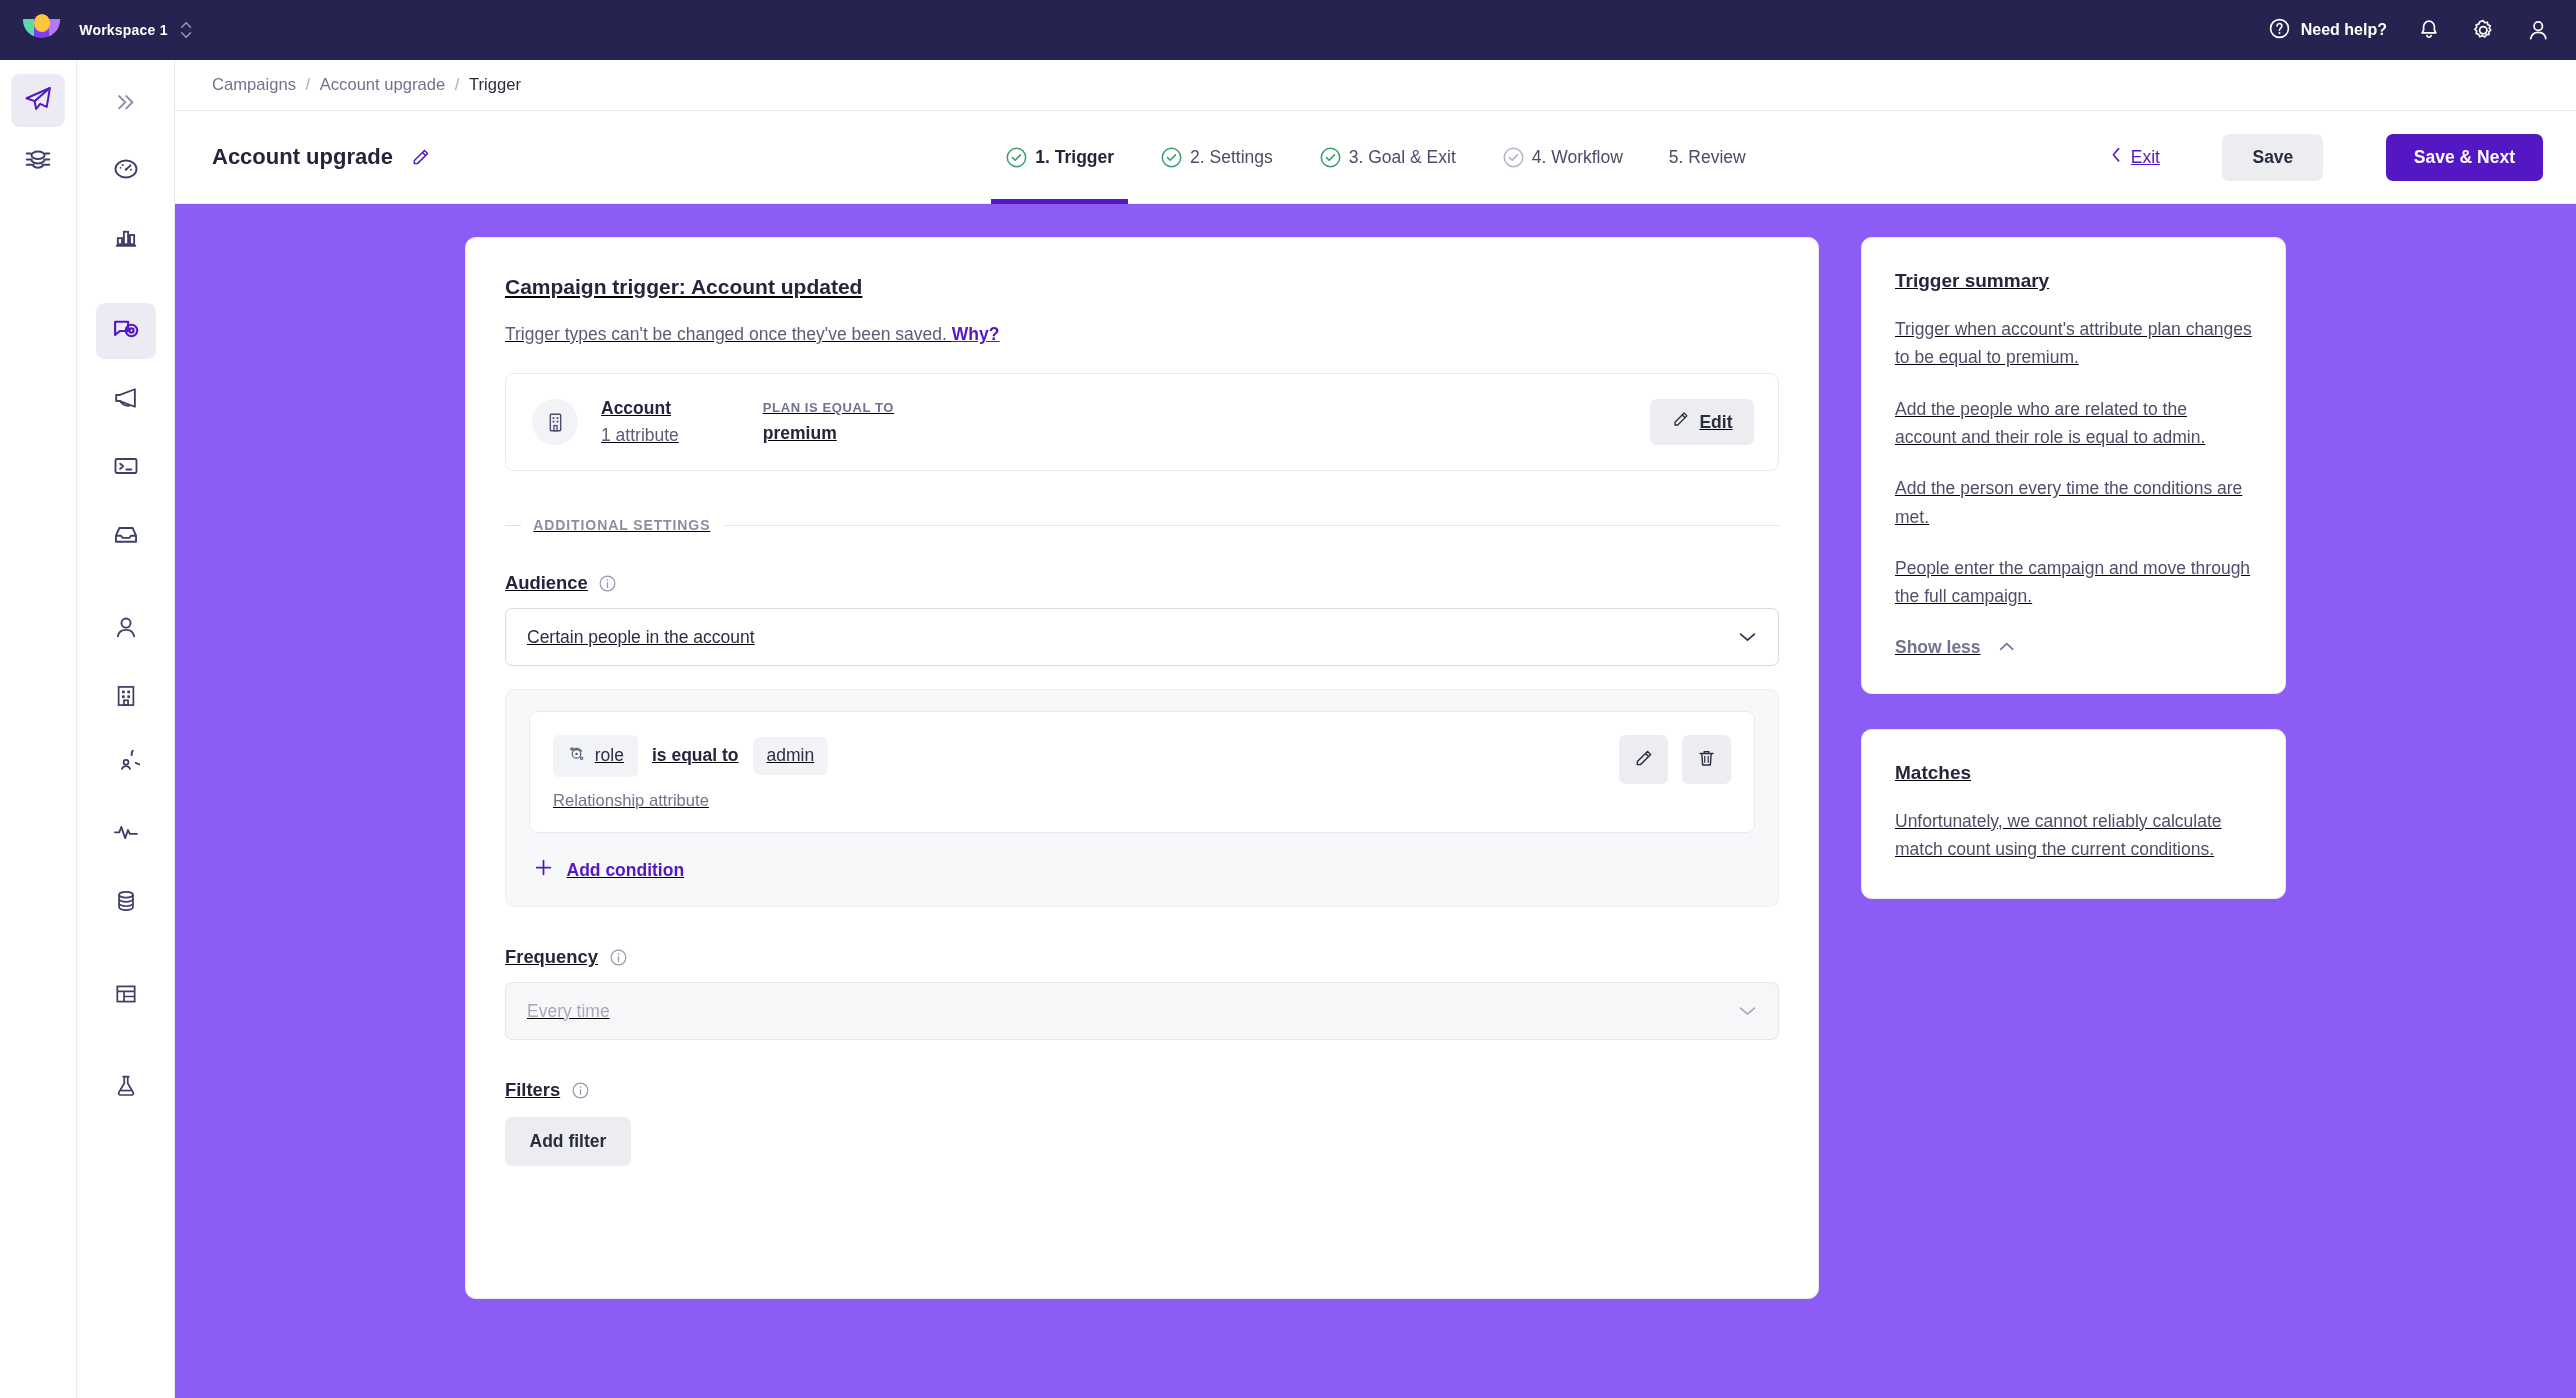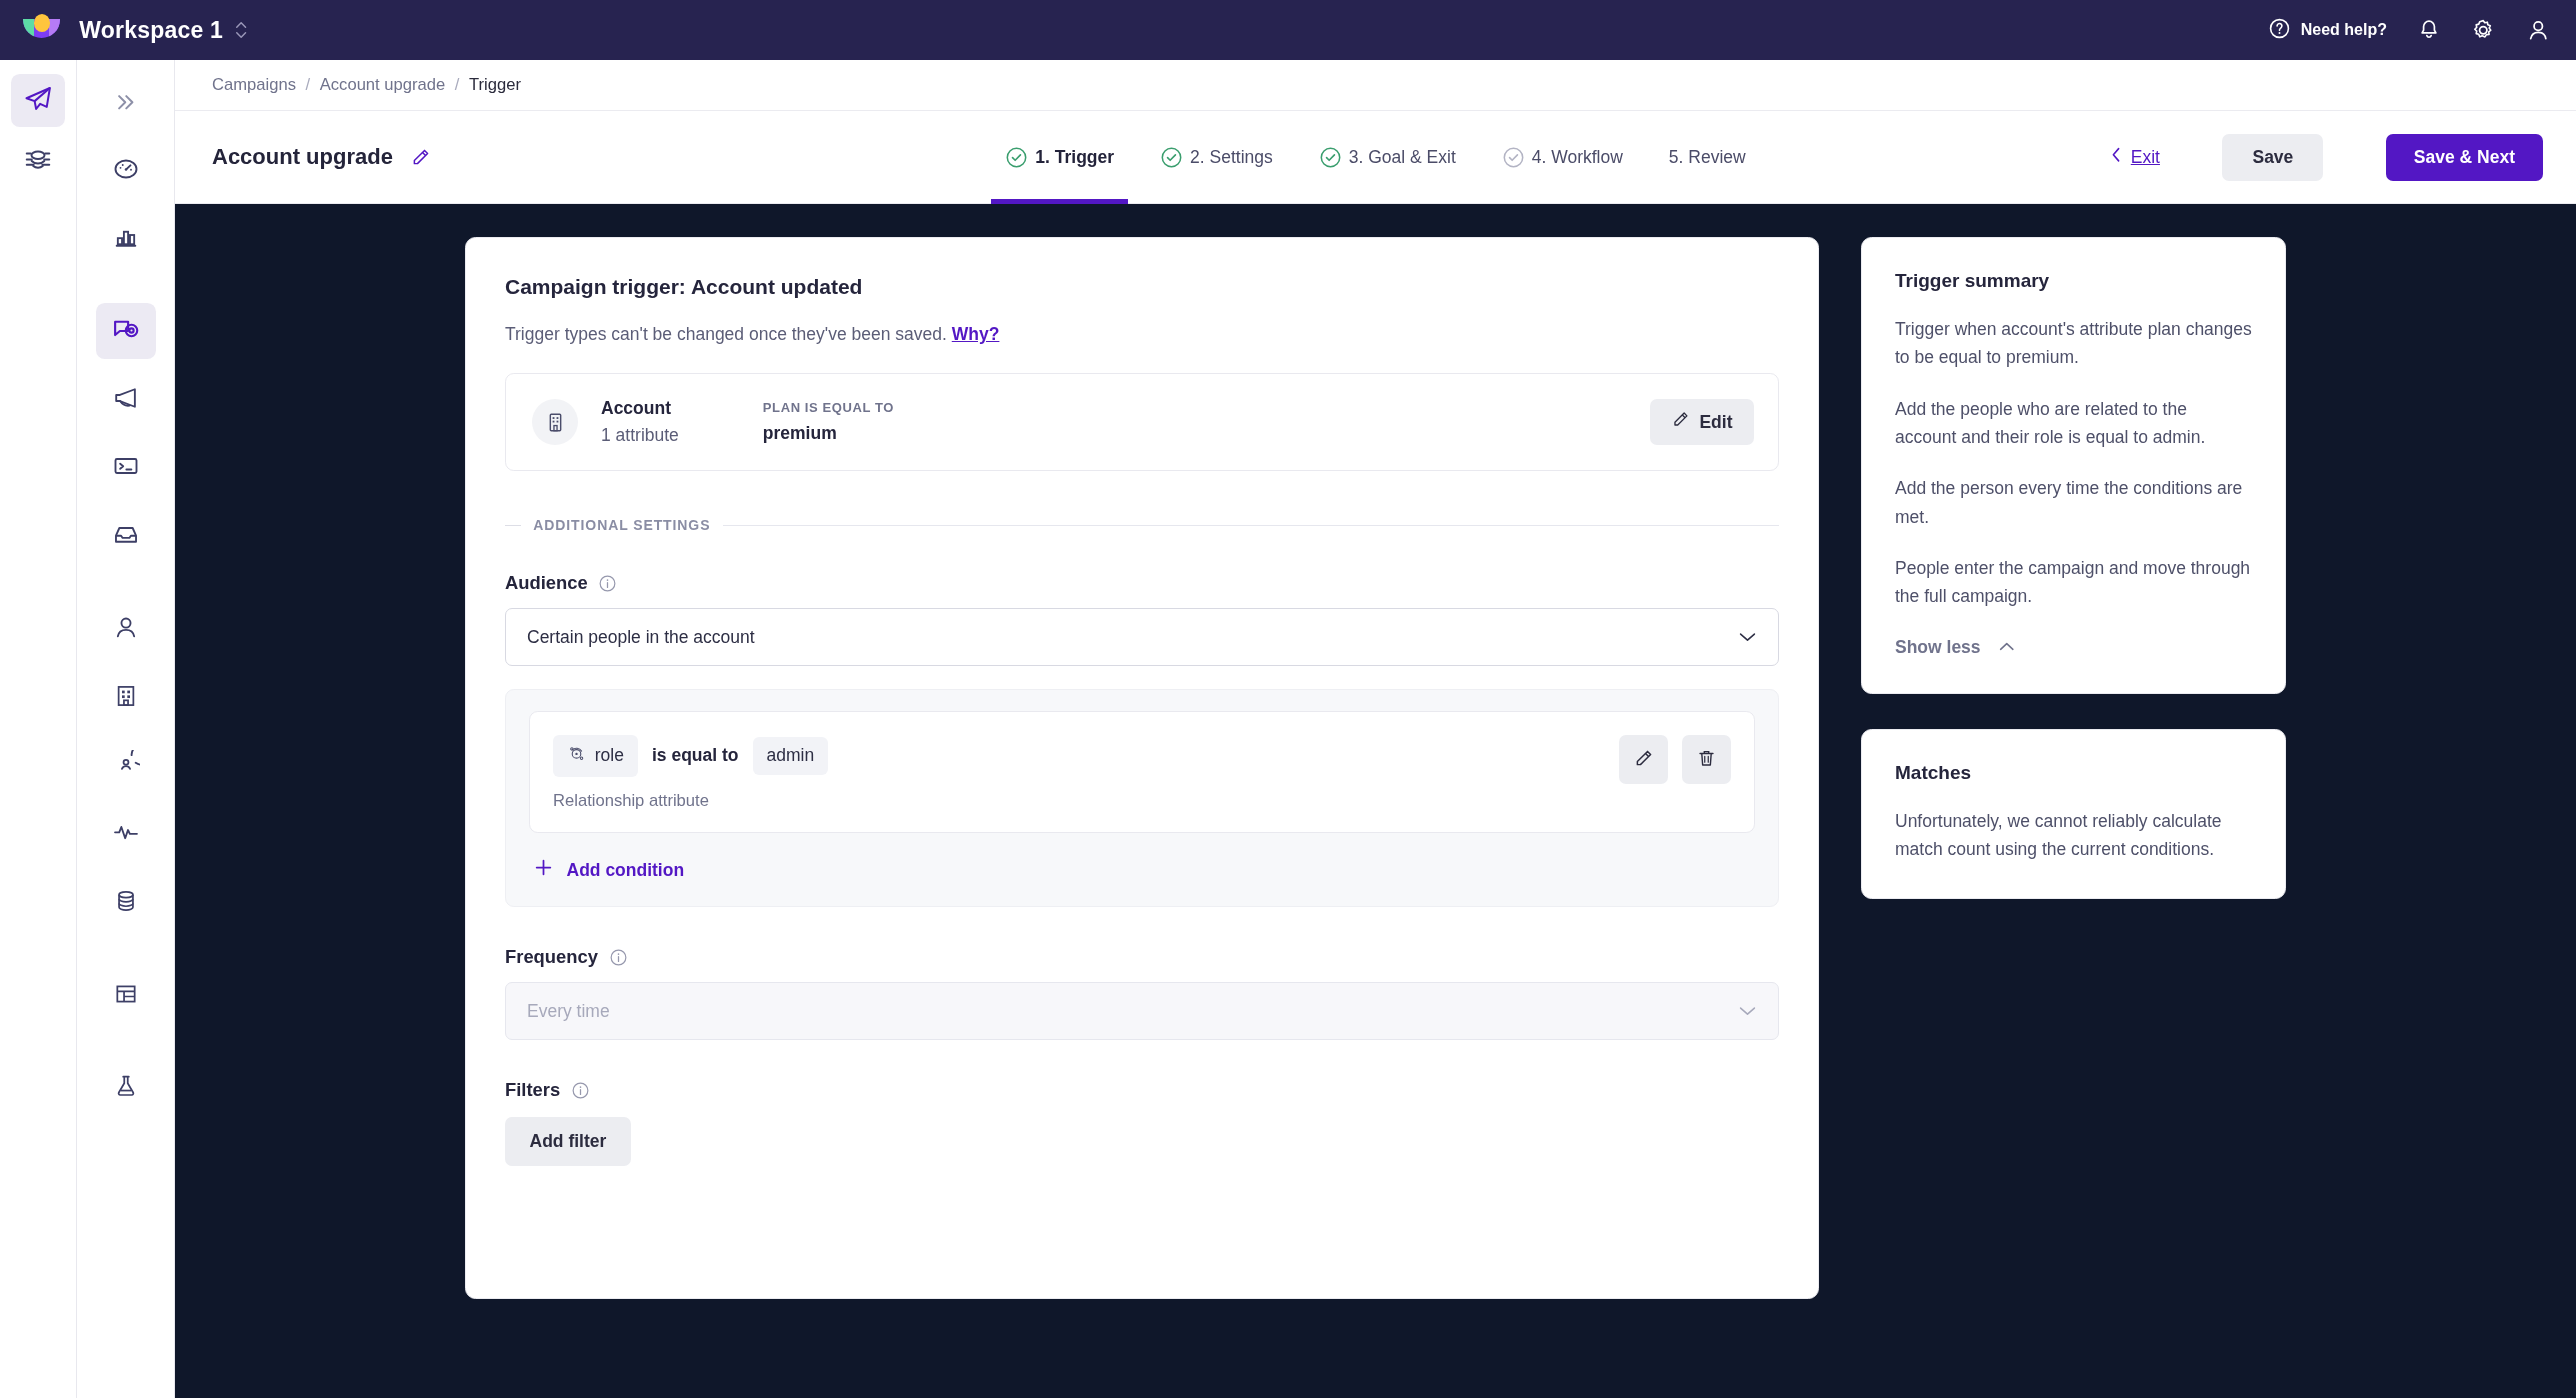--- a/index.html
+++ b/index.html
@@ -33,21 +33,21 @@
   }
   .logo .arc:after {
     content: ""; position: absolute; right: 0; top: 0; width: 11.4px; height: 18.4px;
     background: #b57bf5;
   }
   .logo .dot {
     position: absolute; left: 10.5px; top: 0px; width: 16.6px; height: 18.4px;
     border-radius: 50%; background: #ffc53d;
   }
   .ws-name {
-    font-size: 23px; font-weight: bold; letter-spacing: 0.2px;
+    font-size: 14px; font-weight: bold; letter-spacing: 0.2px;
     margin-left: 12.3px; color: #fff;
   }
   .ws-caret { margin-left: 12.3px; display: flex; flex-direction: column; gap: 2.6px; color: #9a97b8; }
   .topbar-right { margin-left: auto; display: flex; align-items: center; gap: 30px; }
   .need-help { display: flex; align-items: center; gap: 9.6px; font-size: 16px; font-weight: bold; }
   .tb-icon { display: flex; align-items: center; justify-content: center; }
 
   
   .body { flex: 1; display: flex; min-height: 0; }
 
@@ -118,24 +118,25 @@
   .btn {
     border: none; border-radius: 7px; font-size: 17.5px; font-weight: bold;
     font-family: "Liberation Sans", sans-serif; cursor: pointer; margin-left: 45px;
   }
   .btn-save { background: #ecedf1; color: #2c2c3f; padding: 13px 30px; }
   .btn-next { background: #5317c4; color: #ffffff; padding: 13px 28px; }
 
   
   .content {
     flex: 1; min-height: 0; overflow: hidden;
-    background: #0f172a;
+    background: #8b5cf6;
     display: flex; justify-content: center;
     padding: 33px 0 12px 0;
     gap: 42px;
+    text-decoration: underline;
   }
   .card {
     background: #ffffff; border: 0.9px solid #ebebf0; border-radius: 10.5px;
   }
   .main-card { width: 1354px; padding: 37px 39px 39px 39px; height: 1062px; }
   .right-col { width: 425px; display: flex; flex-direction: column; gap: 35px; }
 
   .card-title { font-size: 21px; font-weight: bold; color: #25253c; }
   .card-sub { font-size: 17.5px; color: #5b5d77; margin-top: 25px; }
   .why-link { color: #5317c4; text-decoration: underline; font-weight: bold; }

